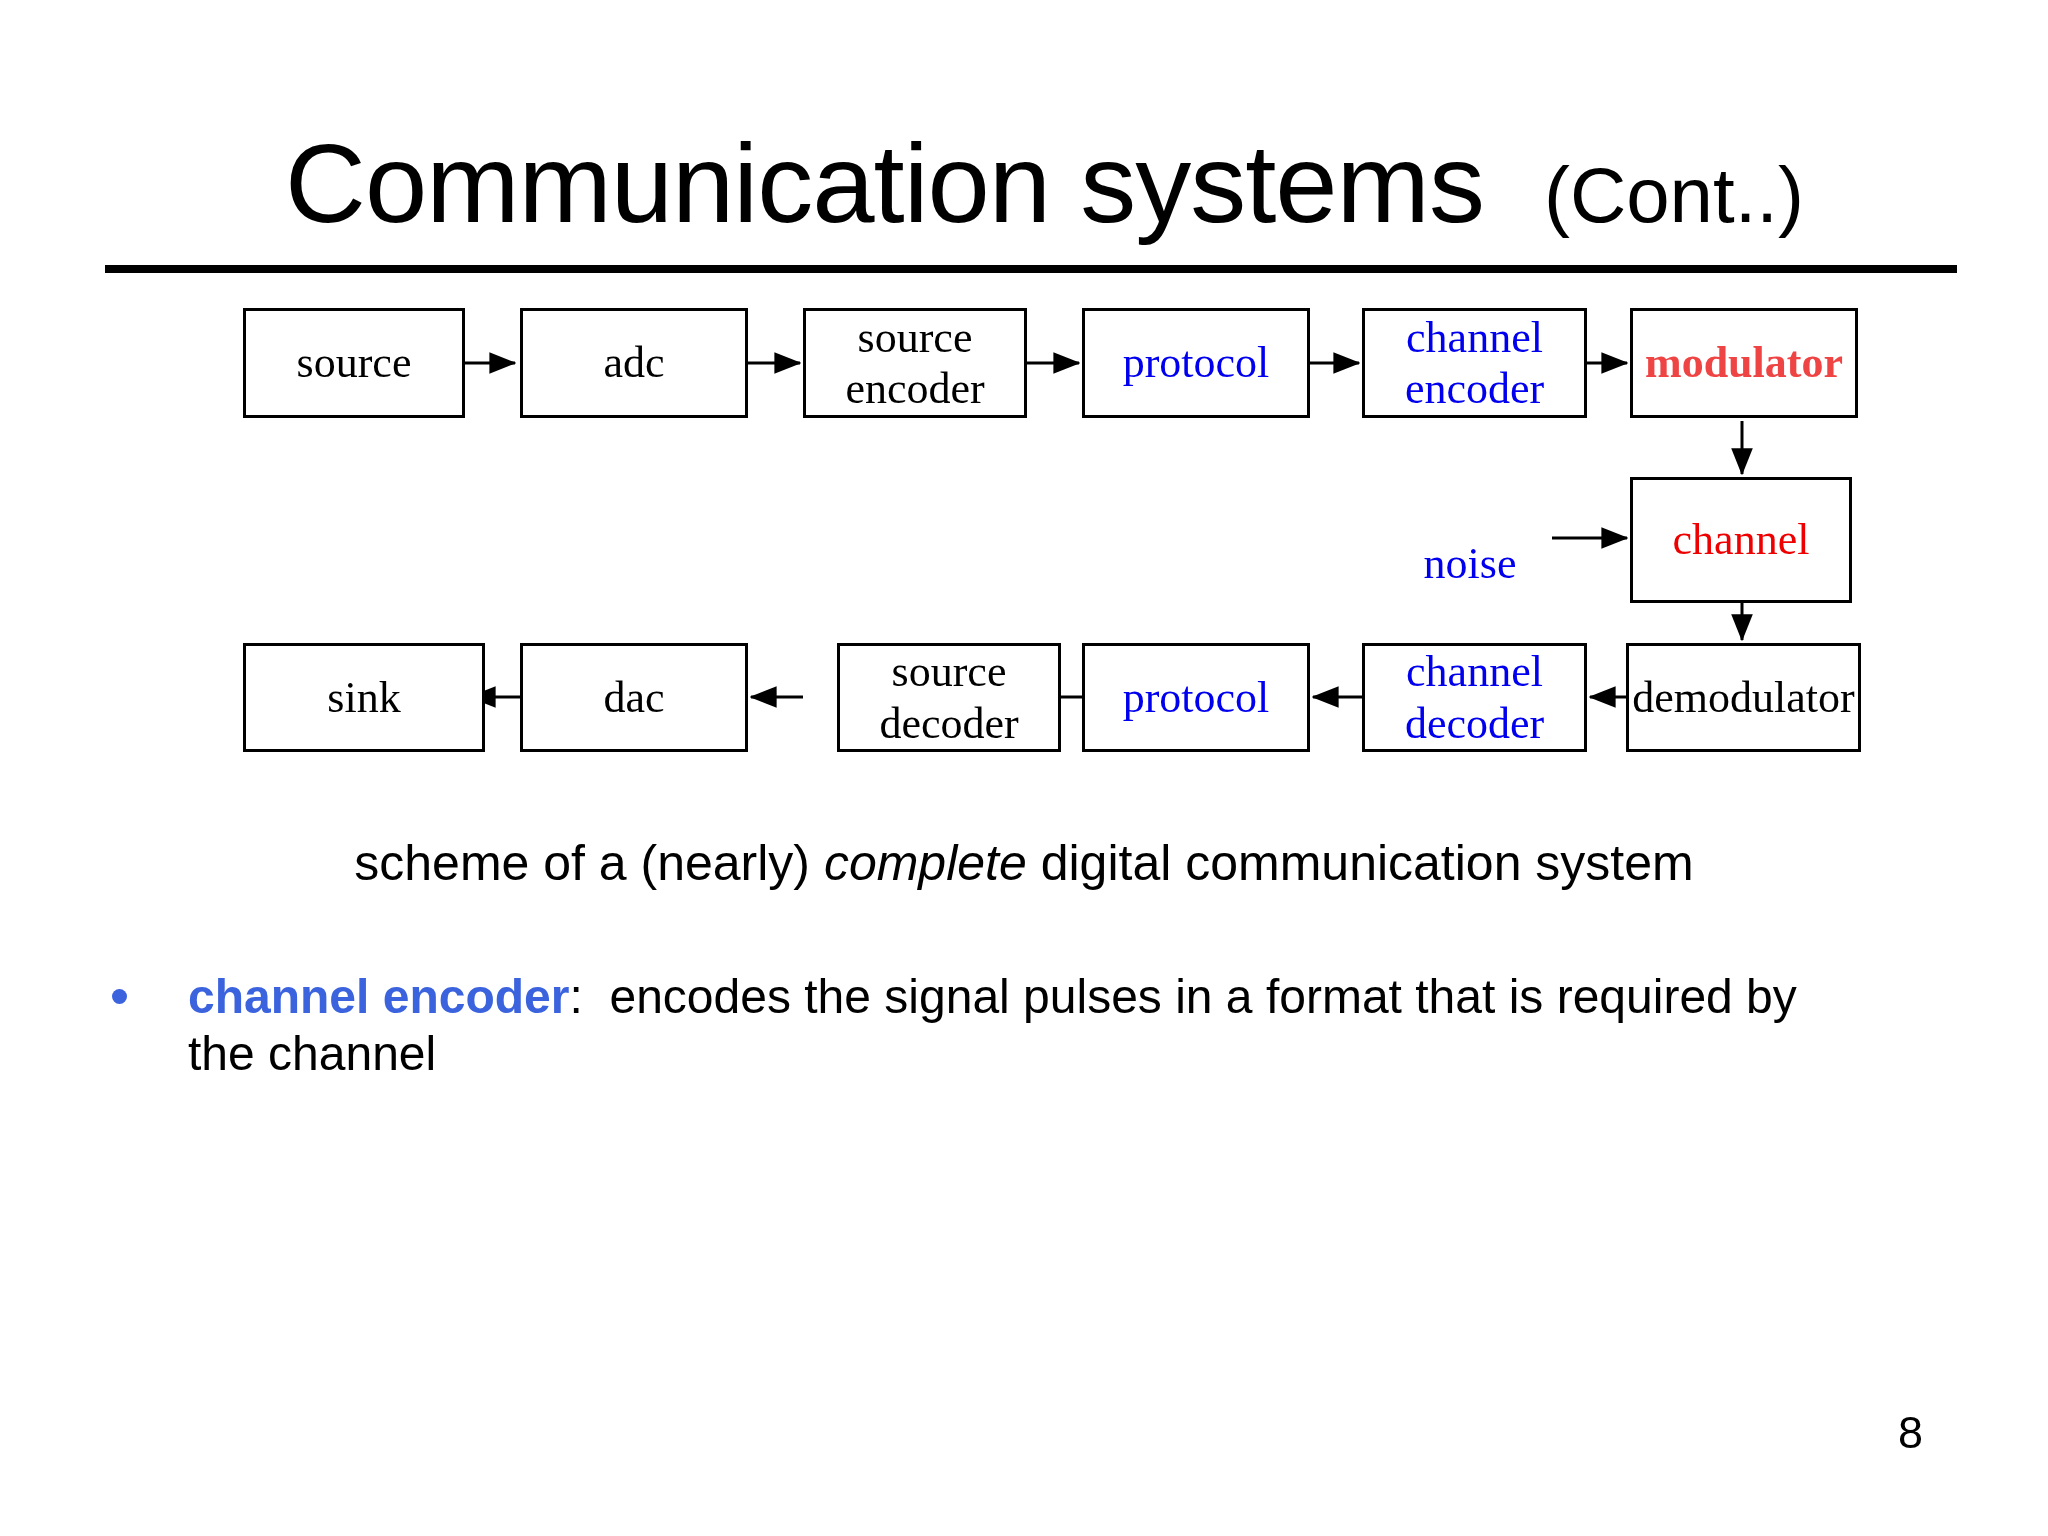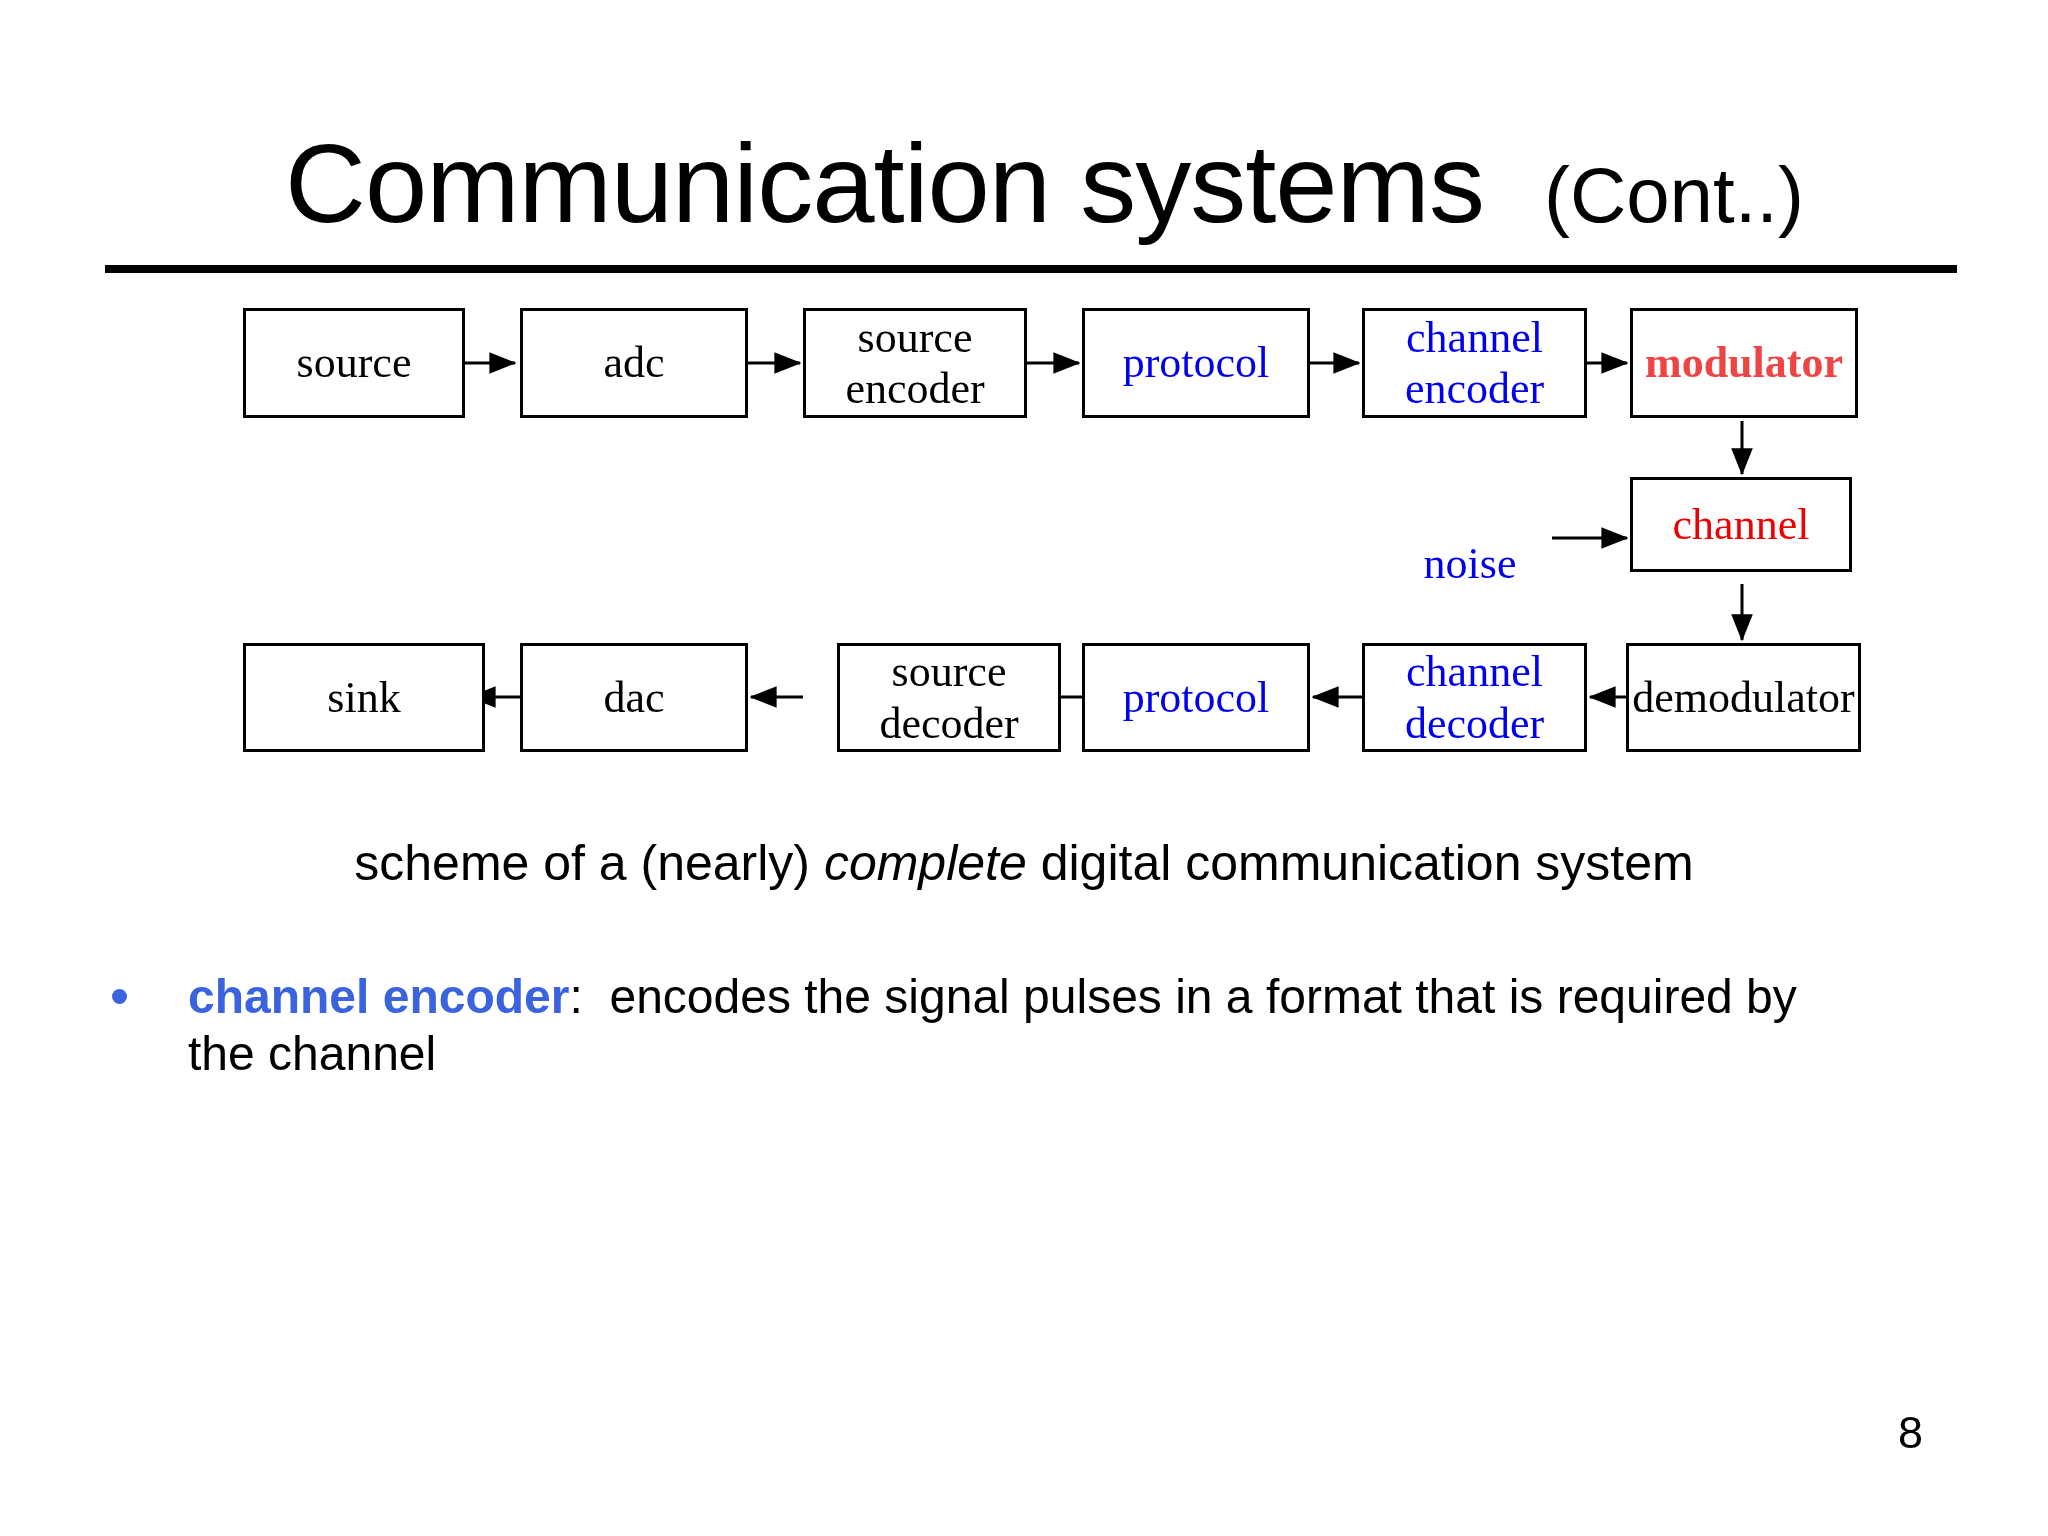--- a/index.html
+++ b/index.html
@@ -121,21 +121,21 @@
     <span style="color: rgb(0, 0, 238);">protocol</span>
   </div>
   <div class="dbox row1" style="left:1362px;width:225px;">
     <span style="color: rgb(0, 0, 238);">channel encoder</span>
   </div>
   <div class="dbox row1" style="left:1630px;width:228px;">
     <span style="color: #ef4444; font-weight: bold;">modulator</span>
   </div>
 
   <div class="noise-label" style="color: rgb(0, 0, 238);">noise</div>
-  <div class="dbox" style="left:1630px;top:477px;width:222px;height:95px;">
+  <div class="dbox" style="left:1630px;top:477px;width:222px;height:126px;">
     <span style="color: rgb(238, 0, 0);">channel</span>
   </div>
 
   <div class="dbox row2" style="left:243px;width:242px;">
     <span style="color: rgb(0, 0, 0);">sink</span>
   </div>
   <div class="dbox row2" style="left:520px;width:228px;">
     <span style="color: rgb(0, 0, 0);">dac</span>
   </div>
   <div class="dbox row2" style="left:837px;width:224px;">

